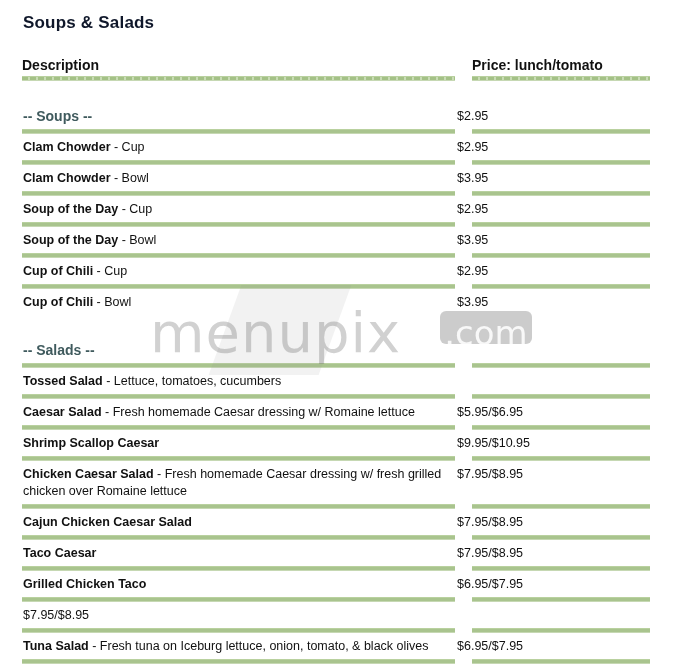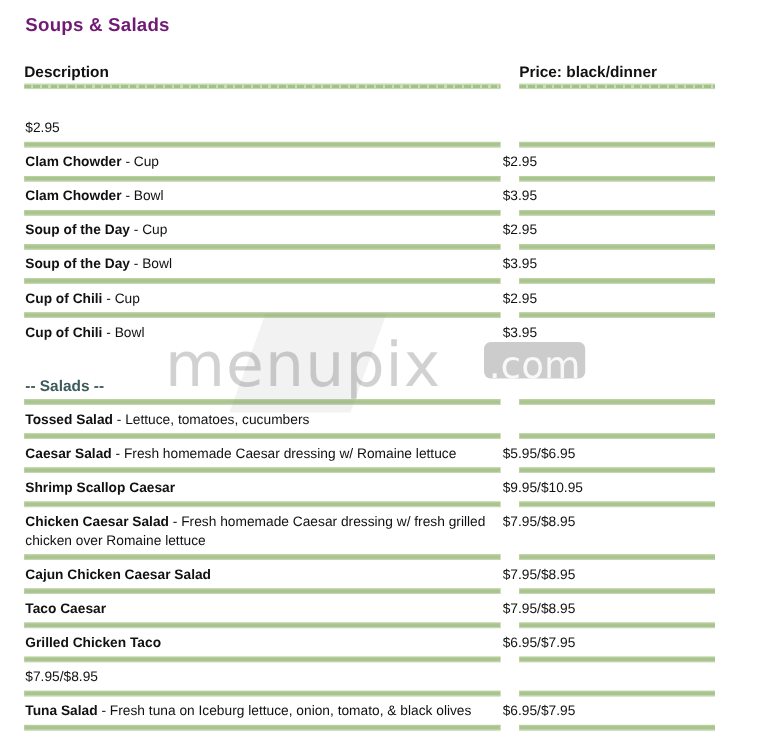--- a/index.html
+++ b/index.html
@@ -1,19 +1,19 @@
 <!DOCTYPE html>
 <html><head>
 <meta charset="utf-8">
 <style>
   html, body { margin: 0; padding: 0; background: #ffffff; }
   body { width: 694px; height: 666px; position: relative; overflow: hidden;
          font-family: "Liberation Sans", "DejaVu Sans", sans-serif; color: #111; }
   .title { position: absolute; left: 23px; top: 13px; font-size: 17px; font-weight: bold;
-           color: #701a75; letter-spacing: 0.2px; }
+           color: #0f172a; letter-spacing: 0.2px; }
   .menu { position: absolute; left: 22px; top: 55px; width: 630px; }
   .row { position: relative; display: flex; }
   .desc { width: 433px; padding-right: 17px; }
   .price { width: 178px; }
   .hdr { font-weight: bold; font-size: 14px; height: 21px; line-height: 20px; color: #111; }
   .sep { height: 5px; margin-top: 0; background: #a9c48e;
          border-top: 1px solid #b9d19f; border-bottom: 1px solid #c6d8b3; box-sizing: border-box; }
   .sep.dotted { background: repeating-linear-gradient(90deg,#a4c187 0 6px,#c9dcb5 6px 8px); }
   .sep.desc-sep { width: 433px; }
   .sep.price-sep { width: 178px; margin-left: 17px; }
@@ -31,30 +31,31 @@
               background: rgba(150,150,150,0.12); transform: skewX(-20deg); pointer-events:none; }
 </style>
 </head>
 <body>
 
 <div class="title">Soups &amp; Salads</div>
 
 <div class="menu">
   <div class="row">
     <div class="desc hdr">Description</div>
-    <div class="price hdr">Price: black/dinner</div>
+    <div class="price hdr">Price: lunch/tomato</div>
   </div>
   <div class="seprow">
     <div class="sep dotted desc-sep"></div>
     <div class="sep dotted price-sep"></div>
   </div>
 
   <div id="sections">
       <div class="spacer"></div>
       <div class="row">
+        <div class="desc cell section">-- Soups --</div>
         <div class="price cell">$2.95</div>
       </div>
       <div class="seprow">
         <div class="sep desc-sep"></div>
         <div class="sep price-sep"></div>
       </div>
       <div class="row">
         <div class="desc cell"><b>Clam Chowder</b><span> - Cup</span></div>
         <div class="price cell">$2.95</div>
       </div>

